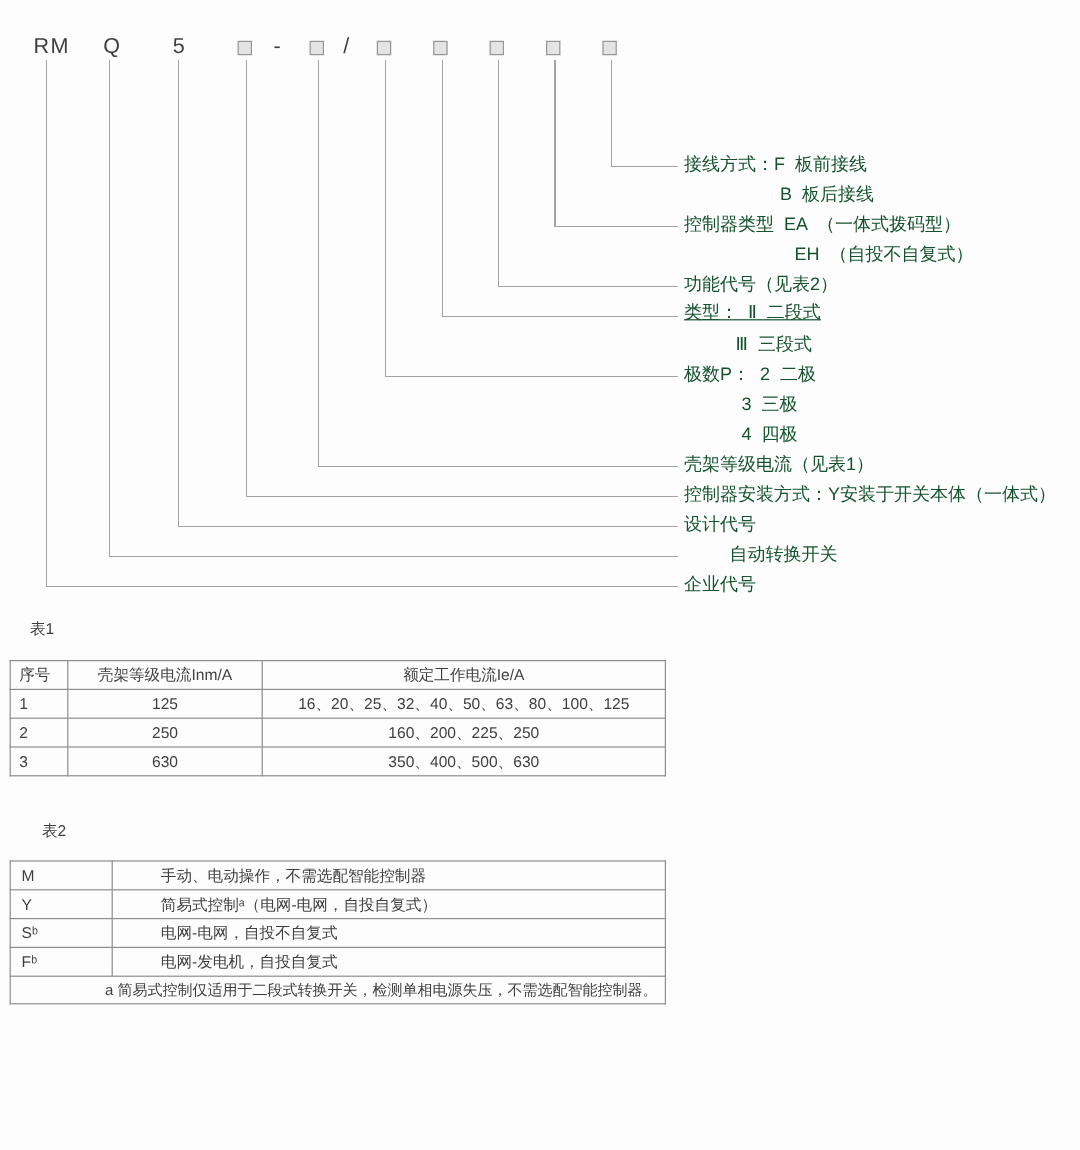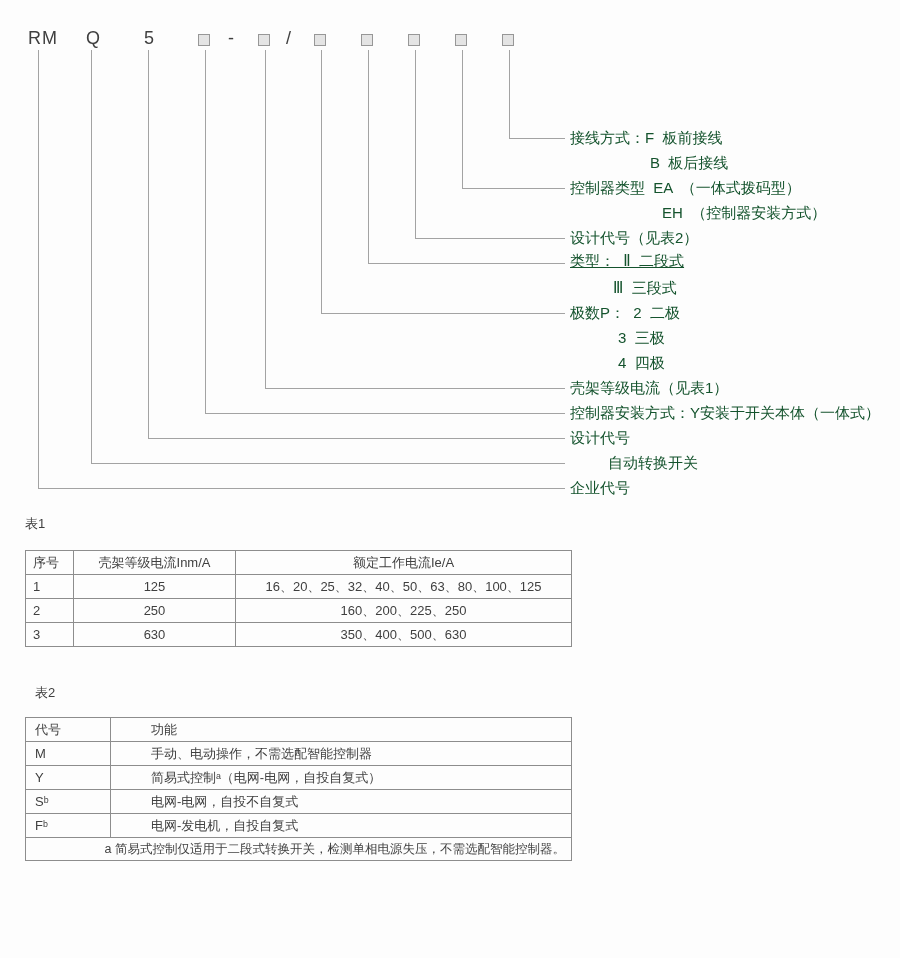--- a/index.html
+++ b/index.html
@@ -23,21 +23,21 @@
   
   .lbl {
     position:absolute; font-size:15px; height:16px; line-height:16px;
     color:#14532d; white-space:pre;
   }
   
   .tbl-caption {
     position:absolute; left:25px; font-size:13px; color:#3f3f3f;
   }
   table {
-    position:absolute; left:25px; border-collapse:collapse;
+    position:absolute; left:8px; border-collapse:collapse;
     font-size:13px; color:#3f3f3f; table-layout:fixed; width:546px;
     background:#fdfdfd;
   }
   th, td {
     border:1px solid #8d8d8d; font-weight:normal; height:24px;
     padding:0 6px; box-sizing:border-box; white-space:nowrap; overflow:hidden;
   }
   
   .t1 col.c0 { width:48px; }
   .t1 col.c1 { width:162px; }
@@ -80,22 +80,22 @@
     <path d="M265.5 50 V388.5 H565"></path>
     <path d="M205.5 50 V413.5 H565"></path>
     <path d="M148.5 50 V438.5 H565"></path>
     <path d="M91.5 50 V463.5 H565"></path>
     <path d="M38.5 50 V488.5 H565"></path>
   </svg>
 
   <div class="lbl" style="left:570px; top:130px;">接线方式：F  板前接线</div>
   <div class="lbl" style="left:650px; top:155px;">B  板后接线</div>
   <div class="lbl" style="left:570px; top:180px;">控制器类型  EA  （一体式拨码型）</div>
-  <div class="lbl" style="left:662px; top:205px;">EH  （控制器安装方式）</div>
-  <div class="lbl" style="left:570px; top:230px;">设计代号（见表2）</div>
+  <div class="lbl" style="left:662px; top:205px;">EH  （自投不自复式）</div>
+  <div class="lbl" style="left:570px; top:230px;">功能代号（见表2）</div>
   <div class="lbl" style="left:570px; top:253px;text-decoration:underline;">类型：  Ⅱ  二段式</div>
   <div class="lbl" style="left:613px; top:280px;">Ⅲ  三段式</div>
   <div class="lbl" style="left:570px; top:305px;">极数P：  2  二极</div>
   <div class="lbl" style="left:618px; top:330px;">3  三极</div>
   <div class="lbl" style="left:618px; top:355px;">4  四极</div>
   <div class="lbl" style="left:570px; top:380px;">壳架等级电流（见表1）</div>
   <div class="lbl" style="left:570px; top:405px;">控制器安装方式：Y安装于开关本体（一体式）</div>
   <div class="lbl" style="left:570px; top:430px;">设计代号</div>
   <div class="lbl" style="left:570px; top:455px;margin-left:38px;">自动转换开关</div>
   <div class="lbl" style="left:570px; top:480px;">企业代号</div>
@@ -131,24 +131,20 @@
   </tbody>
     </table>
 
   <div class="tbl-caption" style="top:684px;margin-left:10px;">表2</div>
   <table class="t2" style="top:717px;">
     <colgroup>
         <col class="c0">
         <col class="c1">
       </colgroup>
     <tbody>
-        <tr>
-      <th class="code-col">代号</th>
-      <th class="func-col">功能</th>
-    </tr>
     <tr>
       <td class="code-col">M</td>
       <td class="func-col">手动、电动操作，不需选配智能控制器</td>
     </tr>
     <tr>
       <td class="code-col">Y</td>
       <td class="func-col">简易式控制ᵃ（电网-电网，自投自复式）</td>
     </tr>
     <tr>
       <td class="code-col">Sᵇ</td>

